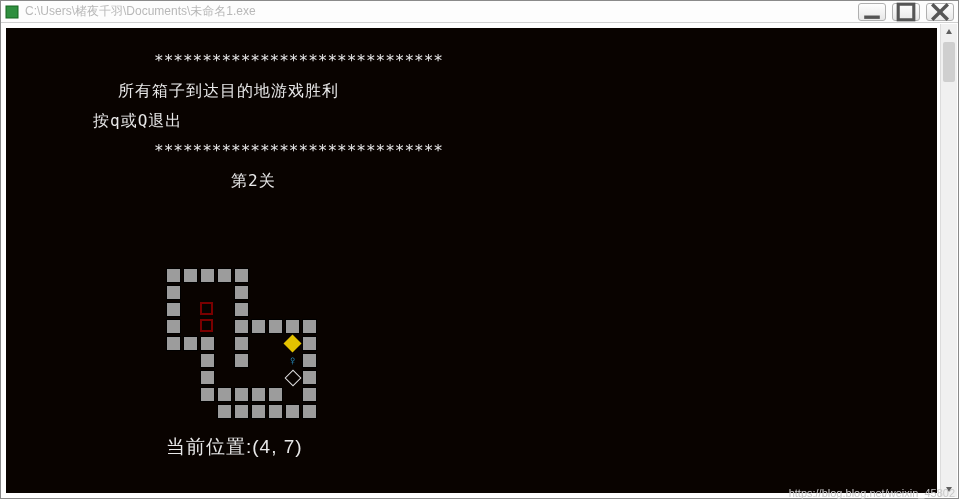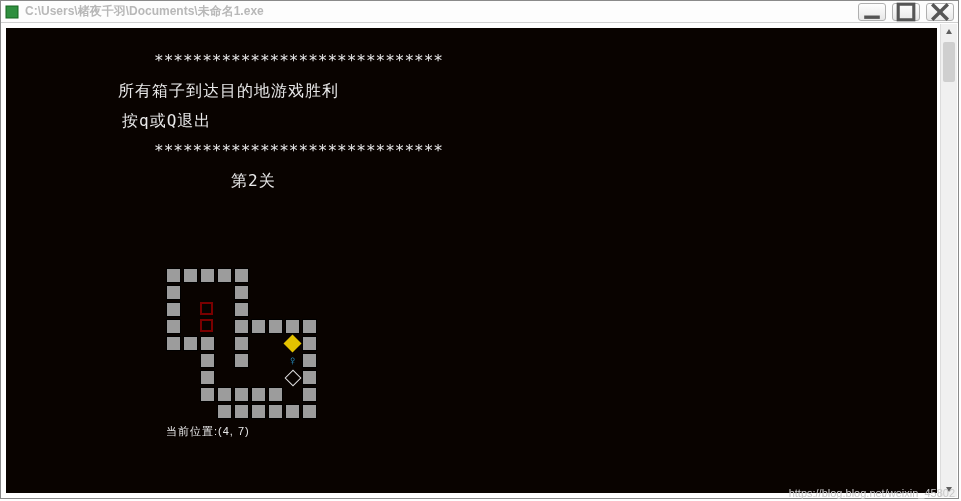--- a/index.html
+++ b/index.html
@@ -23,21 +23,20 @@
   .titlebar {
     height: 22px;
     background: #fdfdfd;
     border-bottom: 1px solid #d0d0d0;
     display: flex;
     align-items: center;
     font-size: 12px;
     color: #b8b8b8;
     padding: 0 4px;
     box-sizing: border-box;
-    font-weight: bold;
   }
   .titlebar .icon {
     width: 14px; height: 14px;
     margin-right: 6px;
     display: inline-block;
   }
   .titlebar .title-text { flex: 1; }
   .win-btns { display: flex; gap: 0; }
   .win-btn {
     width: 26px; height: 16px;
@@ -124,22 +123,22 @@
   .storage-wrap { display:flex; align-items:center; justify-content:center; }
   .storage {
     width:10px; height:10px;
     border:1.5px solid #e0e0e0;
     transform: rotate(45deg);
   }
 
   .status-line {
     position:absolute;
     left: 160px;
-    top: 396px;
-    font-size: 11px;
+    top: 406px;
+    font-size: 19px;
     letter-spacing: 1px;
     white-space: pre;
   }
 
   .watermark {
     position:absolute;
     right:6px; bottom:2px;
     font-size:11px;
     color:#c8c8c8;
     font-family: Arial, sans-serif;
@@ -175,21 +174,21 @@
           </svg>
       </div>
     </div>
   </div>
 
   <div class="client">
     <div class="console">
       <div class="header-lines">
         <div class="hline stars" style="padding-left:148px">******************************</div>
         <div class="hline" style="padding-left:112px">所有箱子到达目的地游戏胜利</div>
-        <div class="hline" style="padding-left:116px">按q或Q退出</div>
+        <div class="hline" style="padding-left:87px">按q或Q退出</div>
         <div class="hline stars" style="padding-left:148px">******************************</div>
         <div class="hline" style="padding-left:225px">第2关</div>
       </div>
 
       <div class="grid" id="game-grid">
           <div class="cell wall" style="left: 0px; top: 0px;"></div>
           <div class="cell wall" style="left: 17px; top: 0px;"></div>
           <div class="cell wall" style="left: 34px; top: 0px;"></div>
           <div class="cell wall" style="left: 51px; top: 0px;"></div>
           <div class="cell wall" style="left: 68px; top: 0px;"></div>

